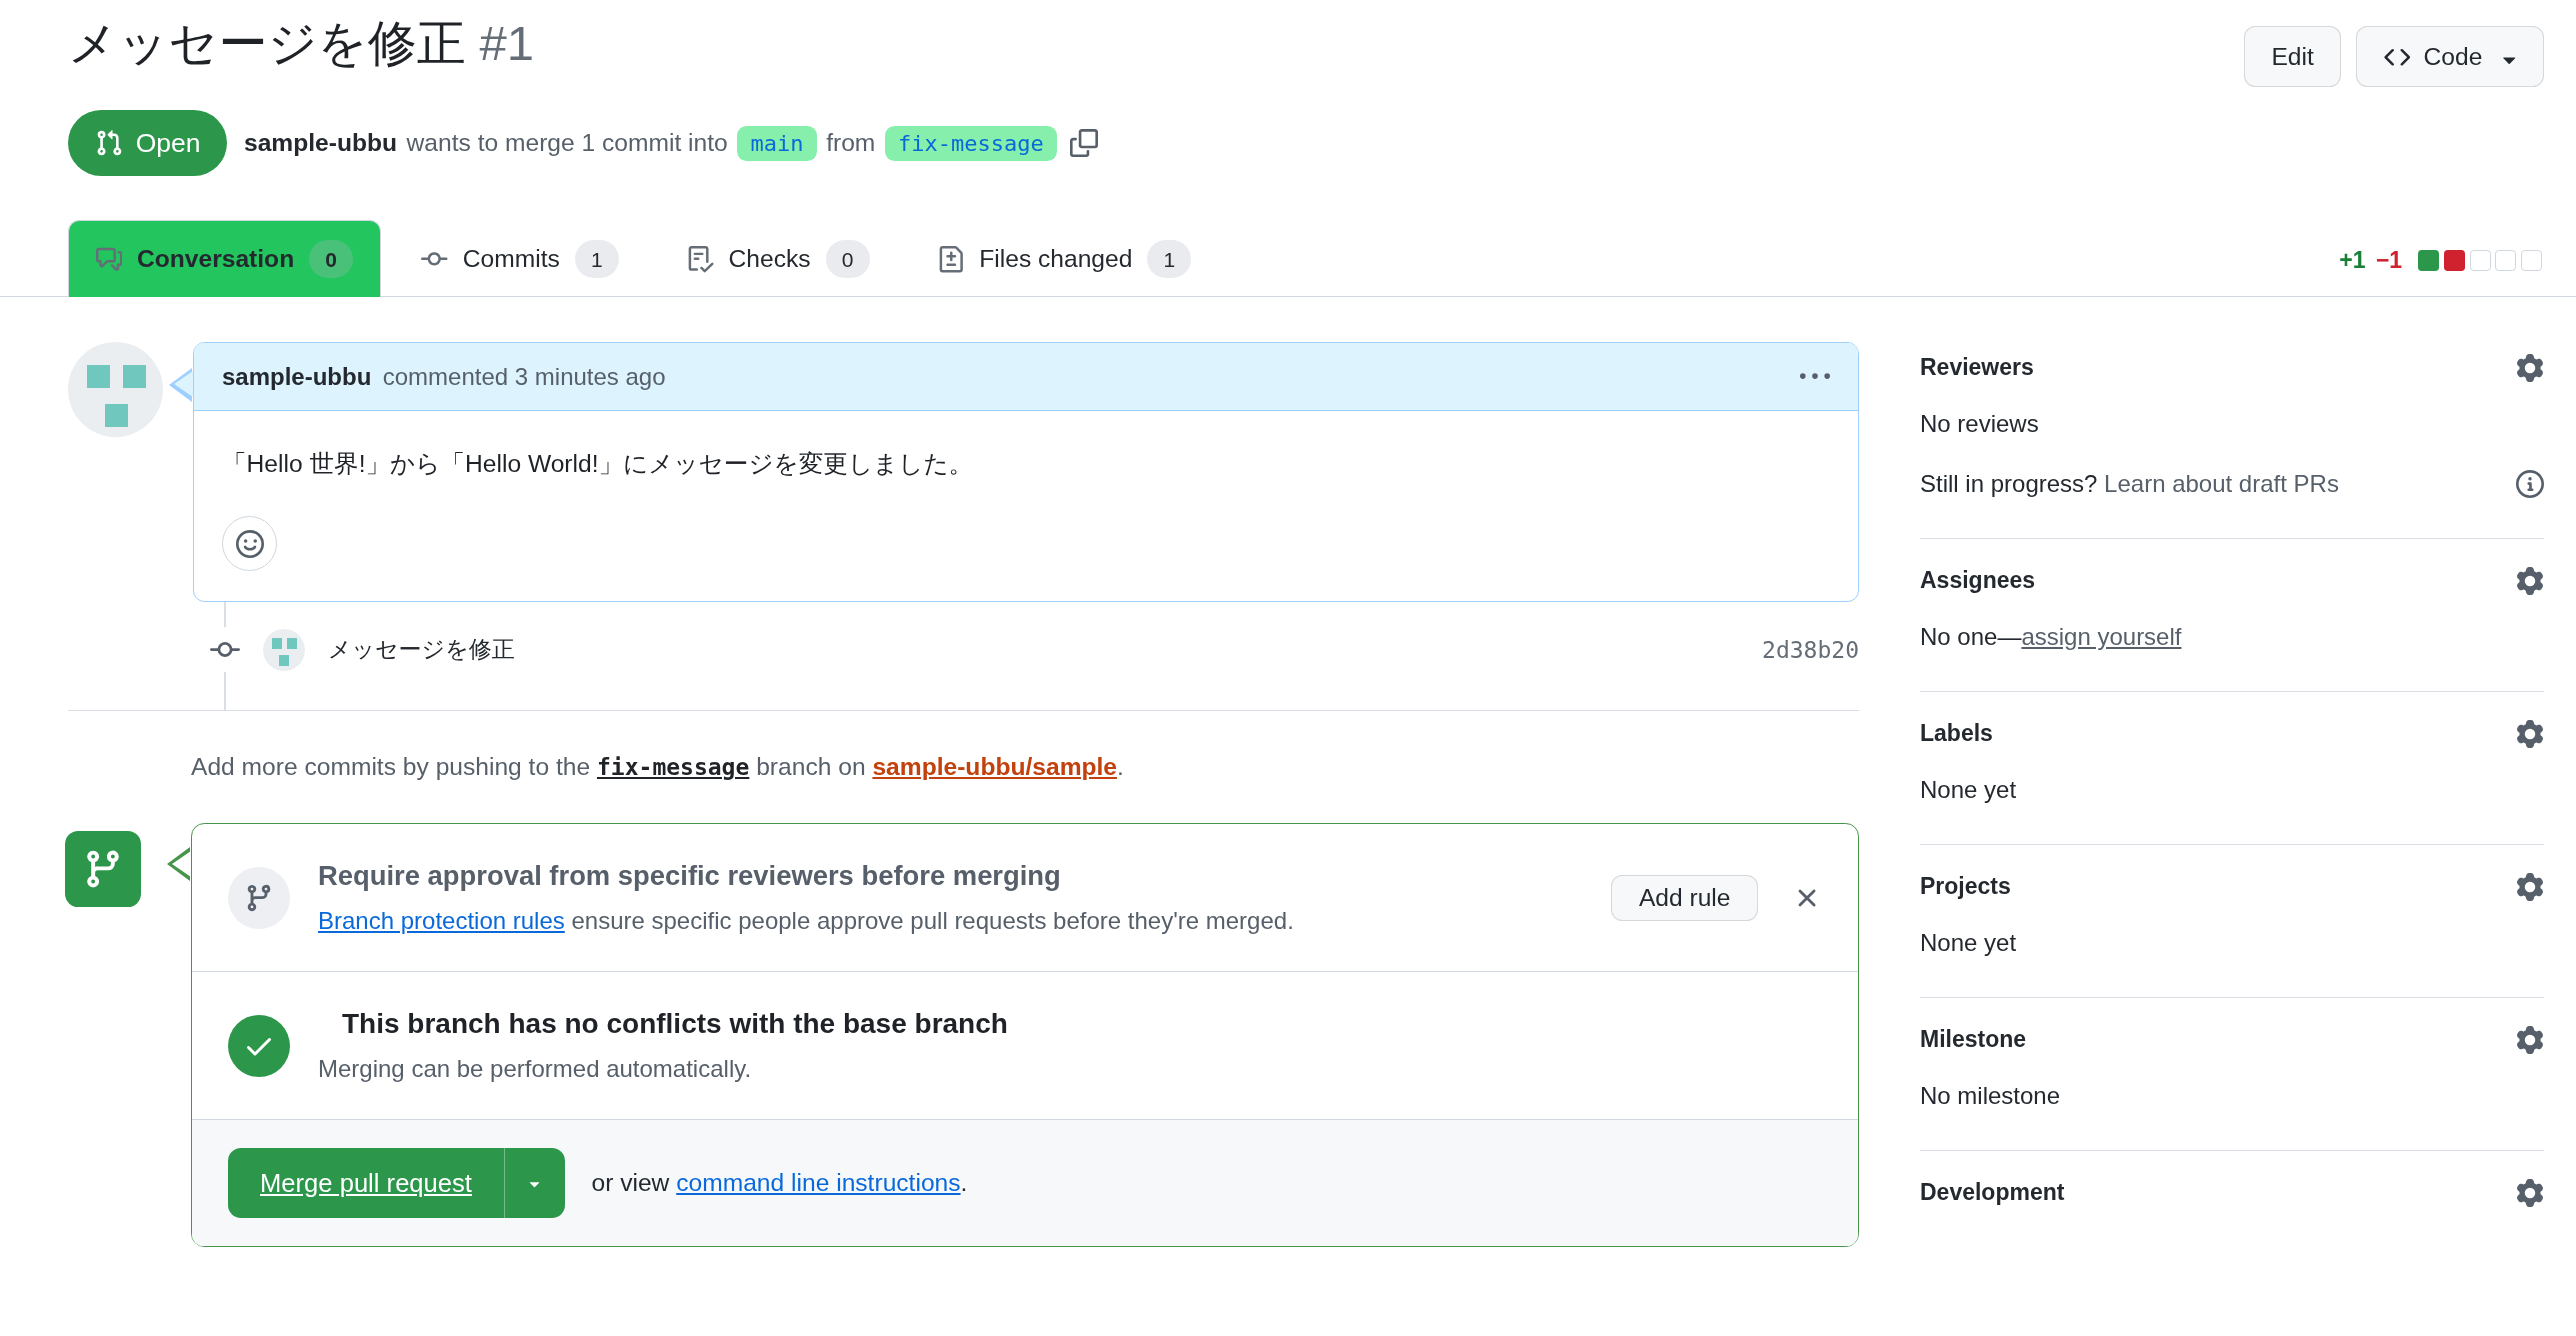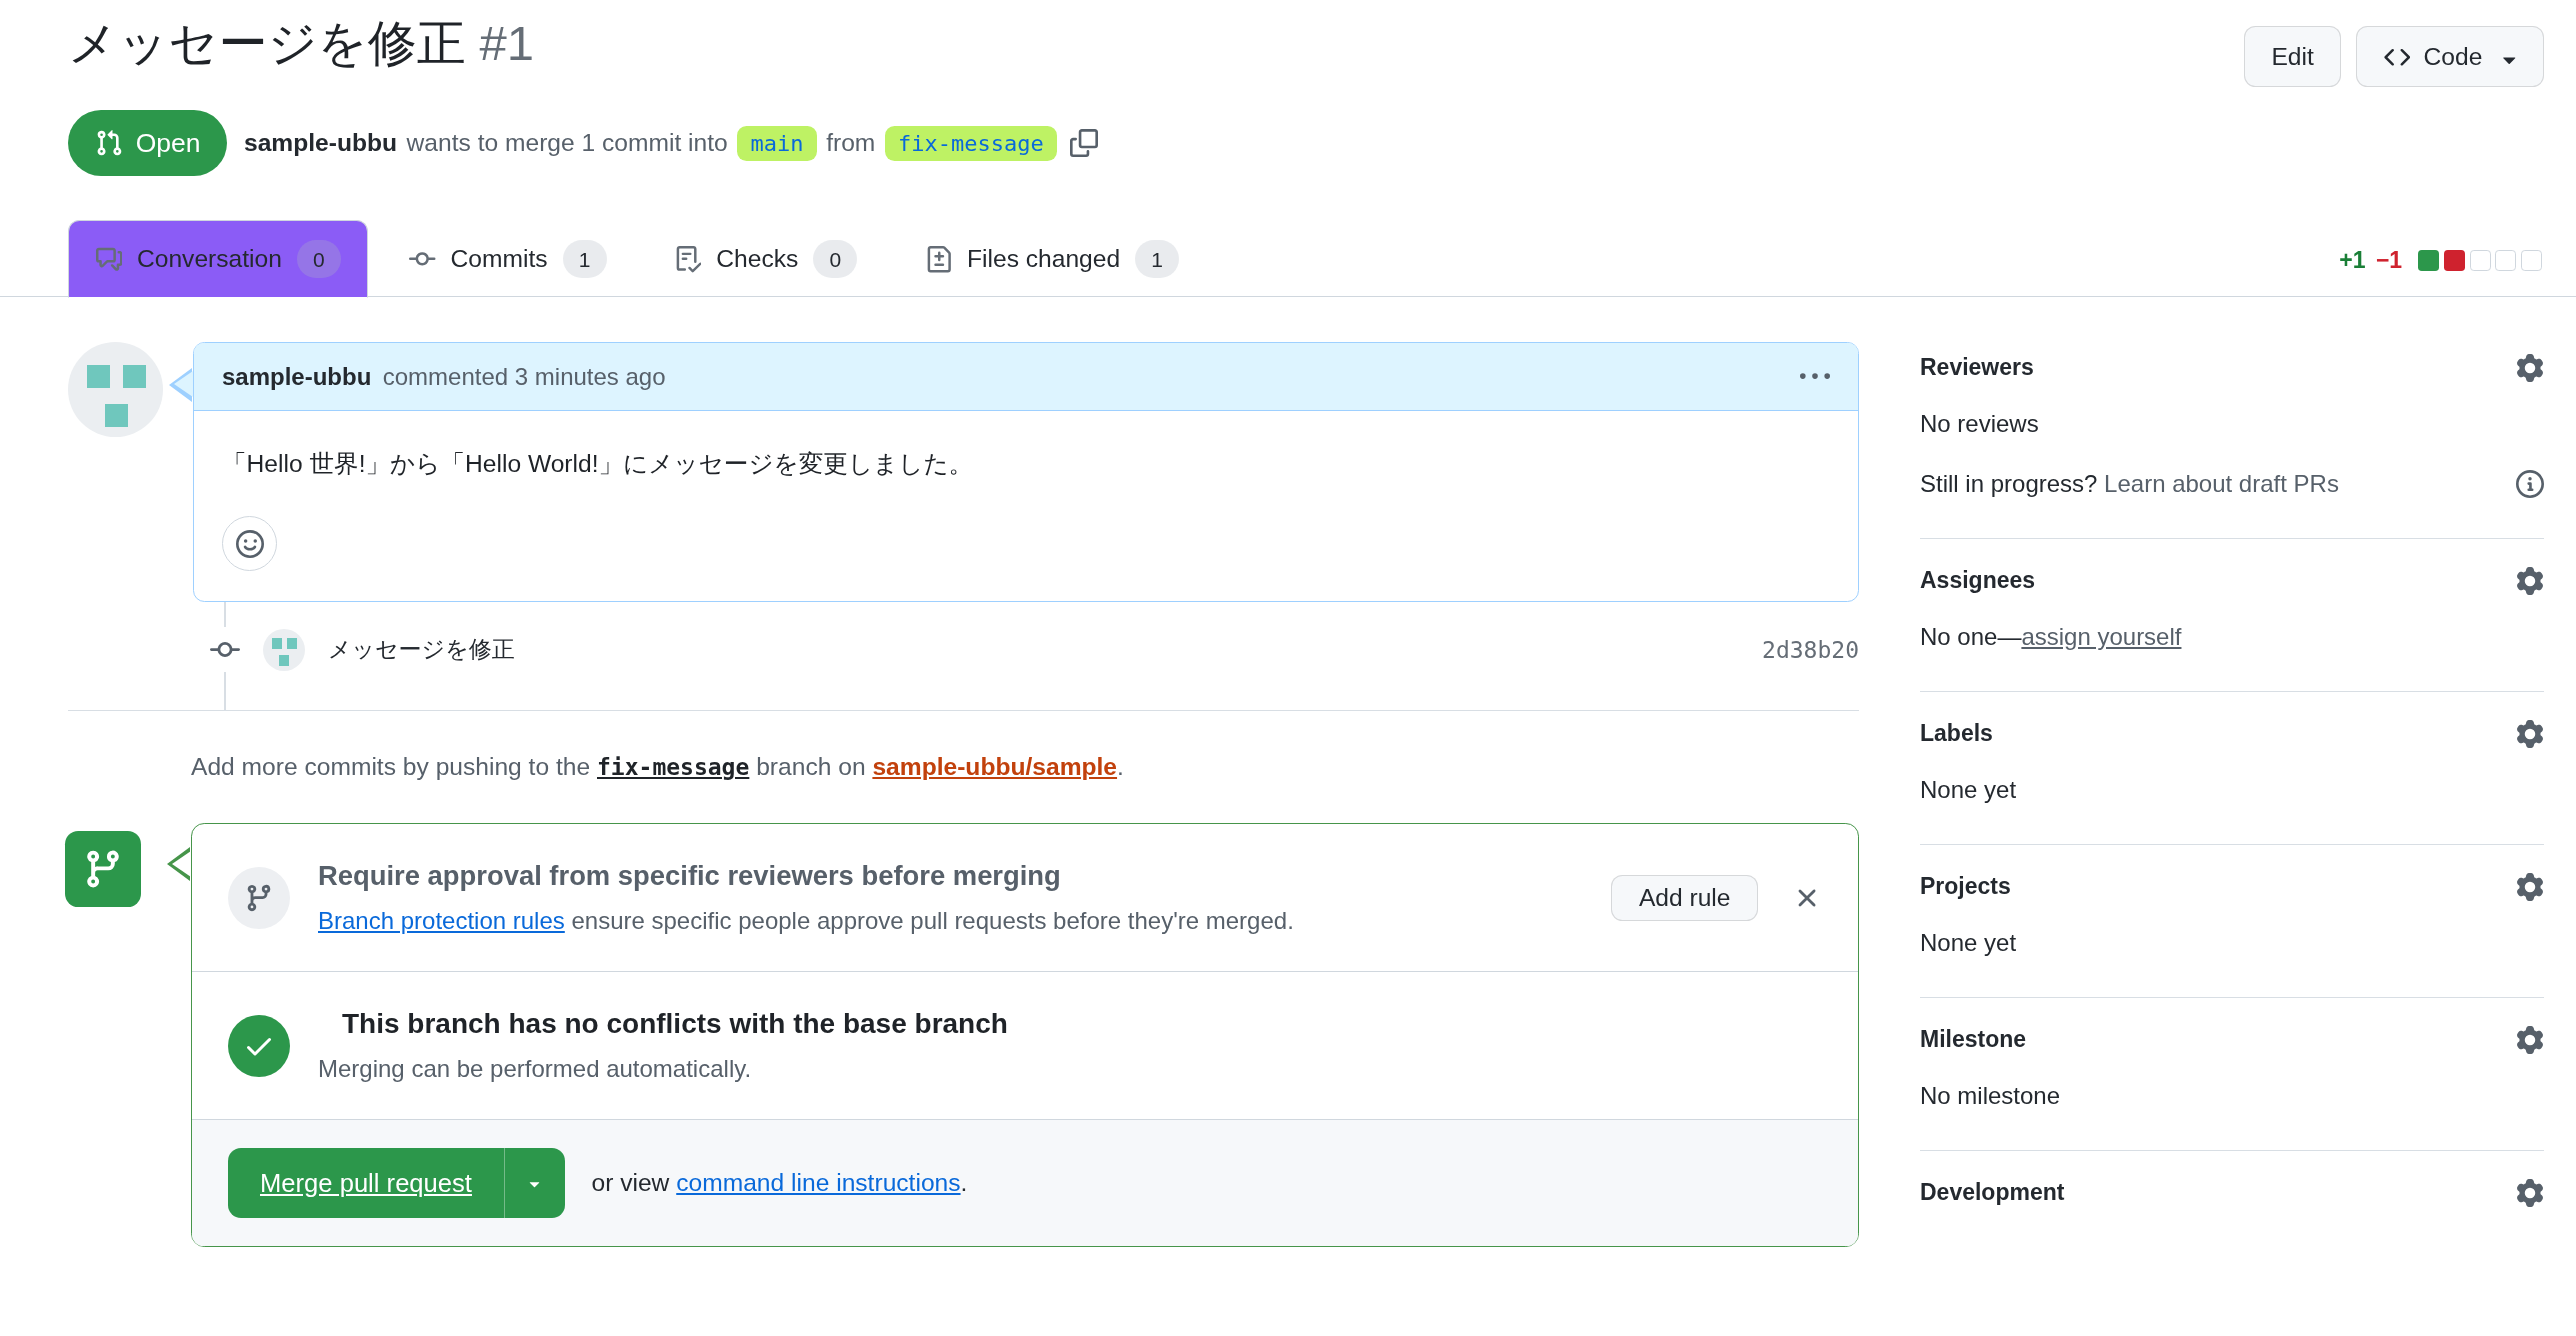--- a/index.html
+++ b/index.html
@@ -32,40 +32,40 @@
   .state-badge {
     display: inline-flex; align-items: center; gap: 13.2px;
     height: 66px; padding: 0 26.5px; border-radius: 945px;
     background: #2c974b; color: #fff; font-size: 26.5px; font-weight: 500;
   }
   .state-badge svg { width: 28px; height: 28px; }
   .meta-text { font-size: 24.6px; color: #57606a; display: flex; align-items: center; flex-wrap: wrap; gap: 9.5px; }
   .meta-author { font-weight: 700; color: #24292f; }
   .branch-label {
     font-family: "DejaVu Sans Mono", "Liberation Mono", monospace;
-    font-size: 22px; color: #0969da; background: #bef264;
+    font-size: 22px; color: #0969da; background: #86efac;
     padding: 4.7px 13.2px; border-radius: 9.5px;
   }
   .copy-btn { color: #57606a; background: none; border: none; cursor: pointer; margin-left: 3.8px; }
   .copy-btn svg { width: 28px; height: 28px; }
 
   
   .tabnav { margin-top: 44px; padding: 0 32px 0 68px; border-bottom: 1.9px solid #d0d7de; position: relative; }
   .tabs { display: flex; gap: 13.2px; margin-bottom: -1.9px; }
   .tab {
     display: flex; align-items: center; gap: 15px;
     padding: 19px 26.5px; font-size: 24.6px; color: #24292f;
     border: 1.9px solid transparent; border-radius: 11.4px 11.4px 0 0; cursor: pointer;
   }
   .tab svg { width: 26.5px; height: 26.5px; color: #656d76; }
   .tab .counter {
     font-size: 21px; line-height: 1; padding: 8.5px 0; min-width: 44px; text-align: center;
     background: rgba(175,184,193,0.28); border-radius: 945px; color: #24292f;
   }
-  .tab.active { background: #8b5cf6; border-color: #d0d7de #d0d7de #ffffff #d0d7de; font-weight: 400; }
+  .tab.active { background: #22c55e; border-color: #d0d7de #d0d7de #ffffff #d0d7de; font-weight: 700; }
   .diffstat { position: absolute; right: 34px; top: 26.5px; display: flex; align-items: center; gap: 4.7px; font-weight: 700; font-size: 23px; }
   .additions { color: #1a7f37; }
   .deletions { color: #cf222e; margin: 0 11.4px 0 5.7px; }
   .block { width: 21px; height: 21px; border-radius: 3.8px; }
   .block.added { background: #2c974b; }
   .block.deleted { background: #cf222e; }
   .block.neutral { background: #fff; border: 1.9px solid #d0d7de; }
 
   
   .layout { display: flex; padding: 45px 32px 0 68px; align-items: flex-start; }

